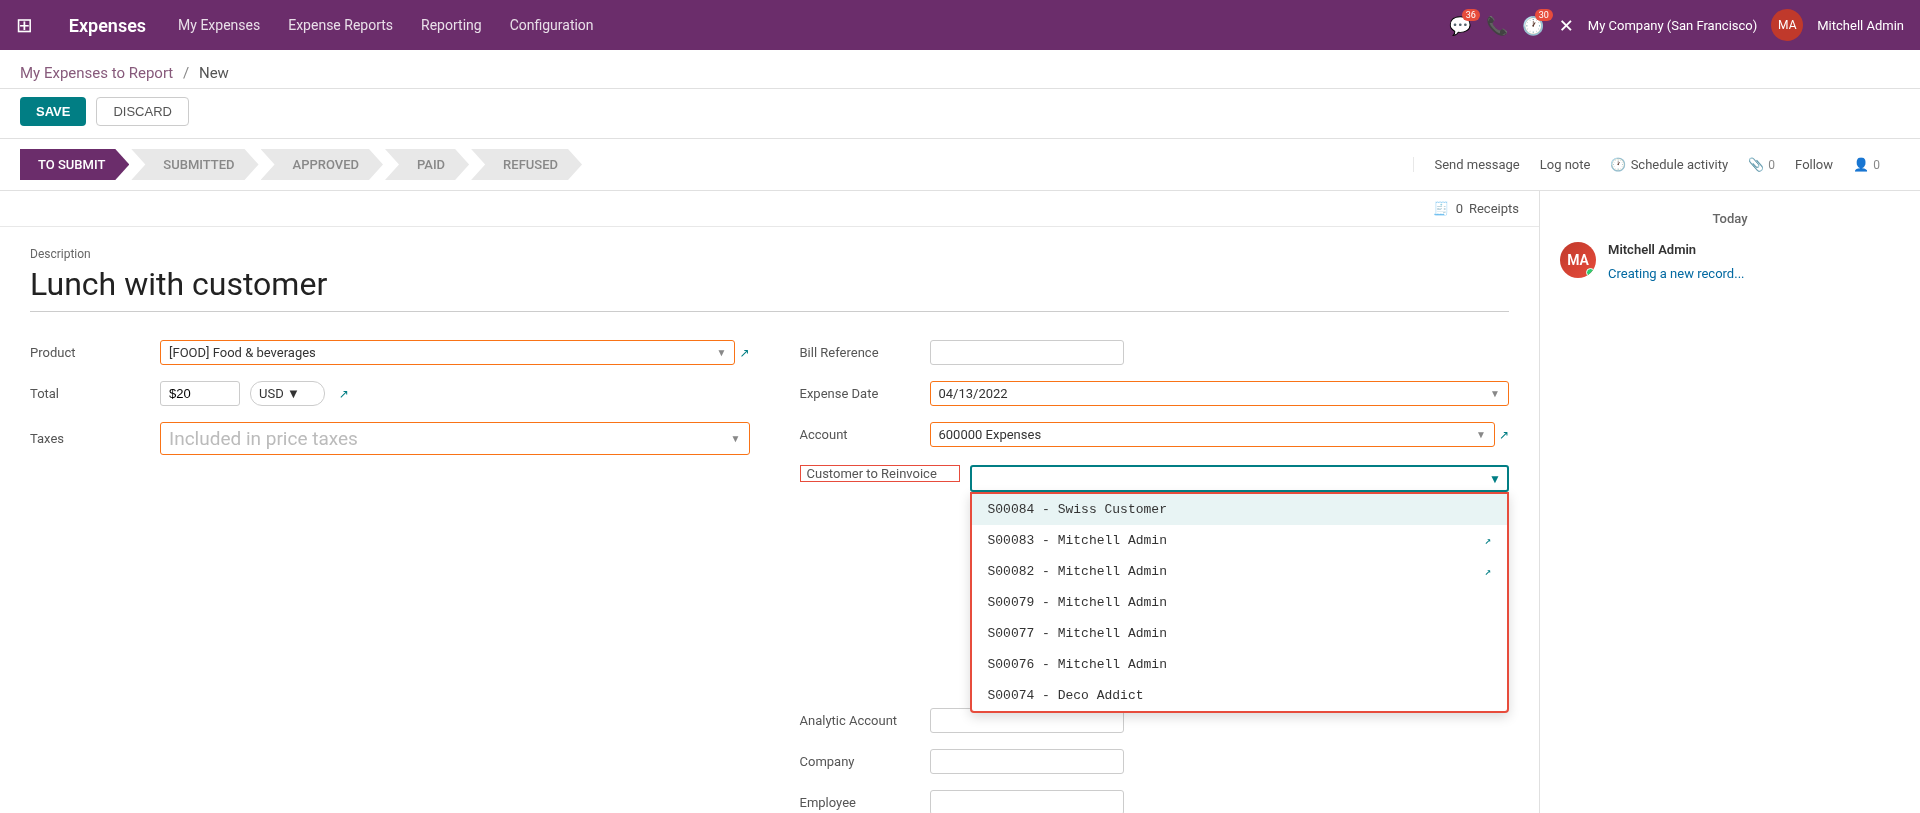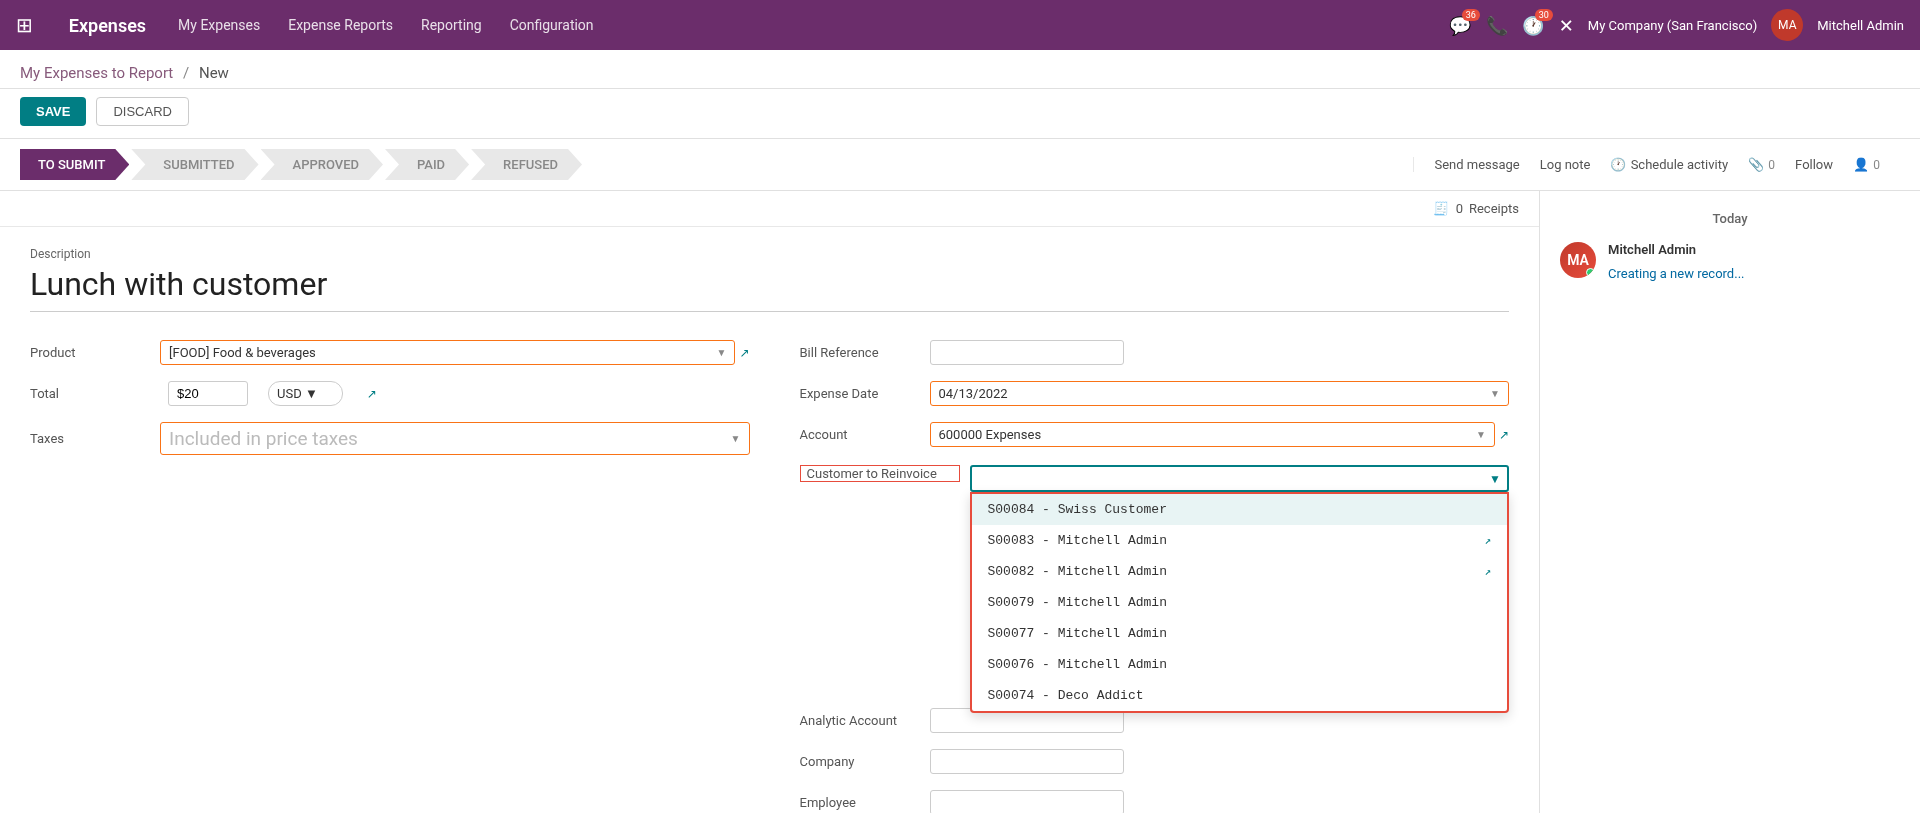--- a/index.html
+++ b/index.html
@@ -158,21 +158,21 @@
       padding: 4px 8px;
       font-size: 13px;
       background: white;
       cursor: pointer;
       display: flex;
       align-items: center;
       justify-content: space-between;
     }
     .select-arrow { color: #888; font-size: 10px; }
     .ext-link { color: #017e84; font-size: 12px; margin-left: 4px; cursor: pointer; }
-    .total-row { display: flex; align-items: center; gap: 20px; margin-left: 8px; }
+    .total-row { display: flex; align-items: center; gap: 10px; }
     .total-amount { border: 1px solid #ccc; border-radius: 3px; padding: 4px 8px; font-size: 13px; width: 80px; }
     .currency-select { border: 1px solid #ccc; border-radius: 12px; padding: 4px 24px 4px 8px; font-size: 13px; background: white; cursor: pointer; position: relative; }
     .taxes-placeholder { color: #bbb; font-size: 19px; }
 
     
     .dropdown-container {
       position: relative;
       flex: 1;
     }
     .dropdown-input {

